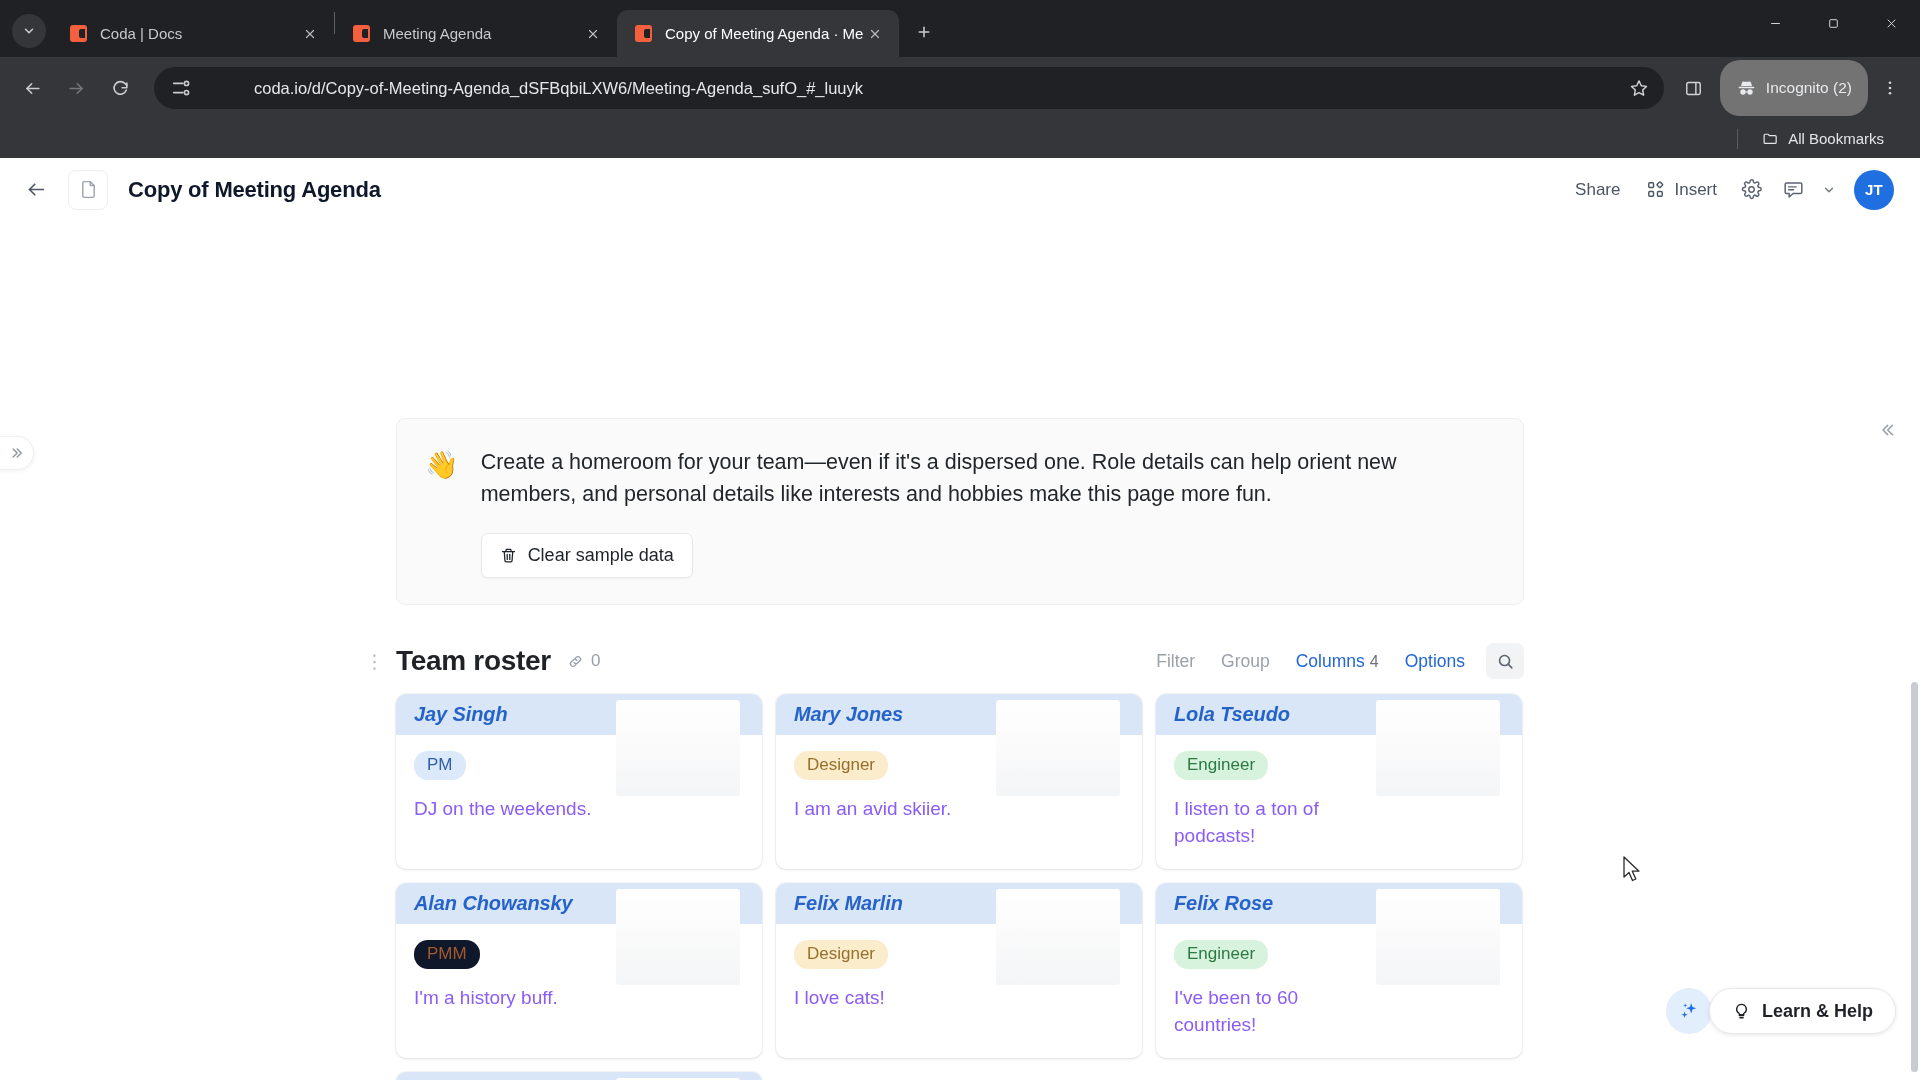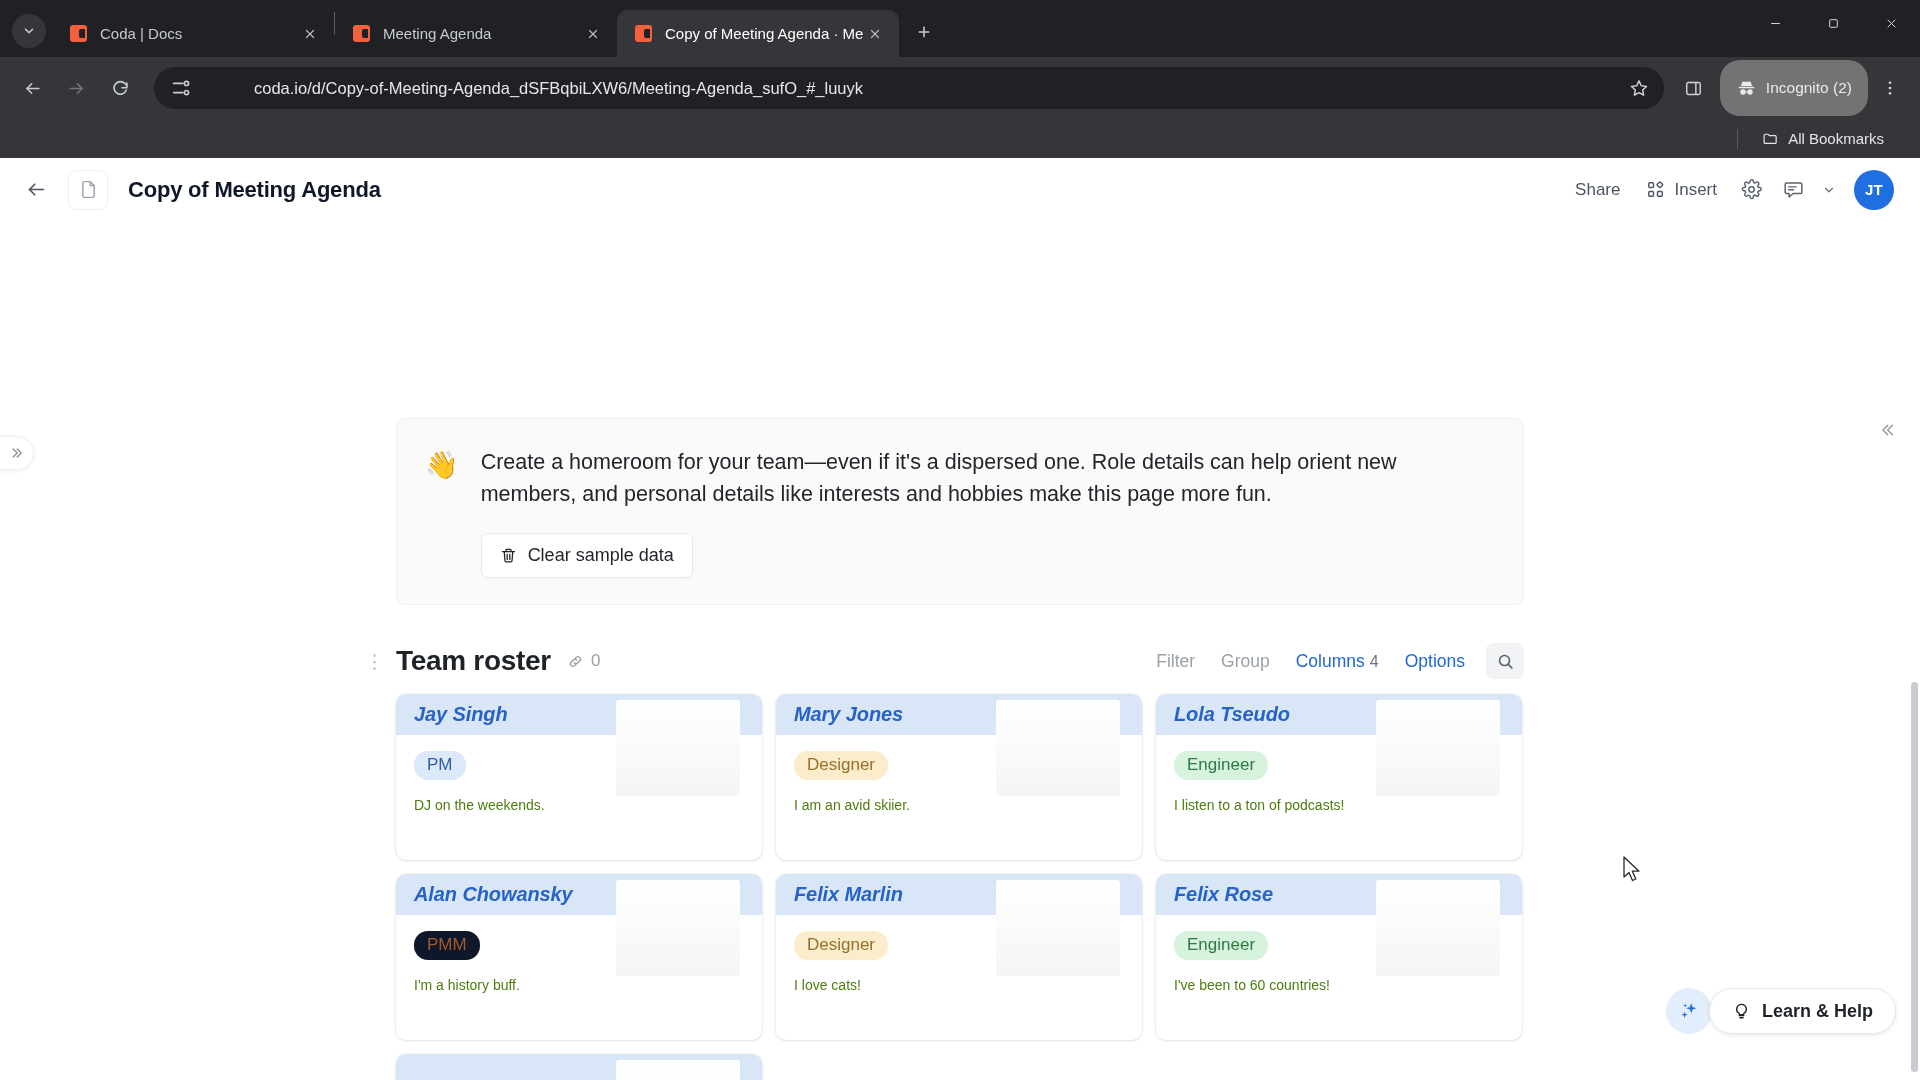--- a/index.html
+++ b/index.html
@@ -363,21 +363,21 @@
     border-radius: 14px;
     font-size: 17px;
     line-height: 1.1;
   }
   .pill.pm      { background: #dbe9fb; color: #2f5ea8; }
   .pill.pmm     { background: #0f172a; color: #a35a2a; }
   .pill.designer{ background: #fbeccb; color: #96702a; }
   .pill.engineer{ background: #d7f2dd; color: #2d7a45; }
   .card-desc {
     margin-top: 16px;
-    font-size: 14px; line-height: 1.38; color: #4d7c0f;
+    font-size: 19px; line-height: 1.38; color: #8b5cf6;
     max-width: 196px;
   }
 
   
   .scrollbar {
     position: absolute; right: 2px; top: 64px; width: 7px; bottom: 0;
   }
   .scrollthumb {
     position: absolute; top: 460px; width: 7px; height: 390px;
     background: #c8ccd1; border-radius: 4px;

